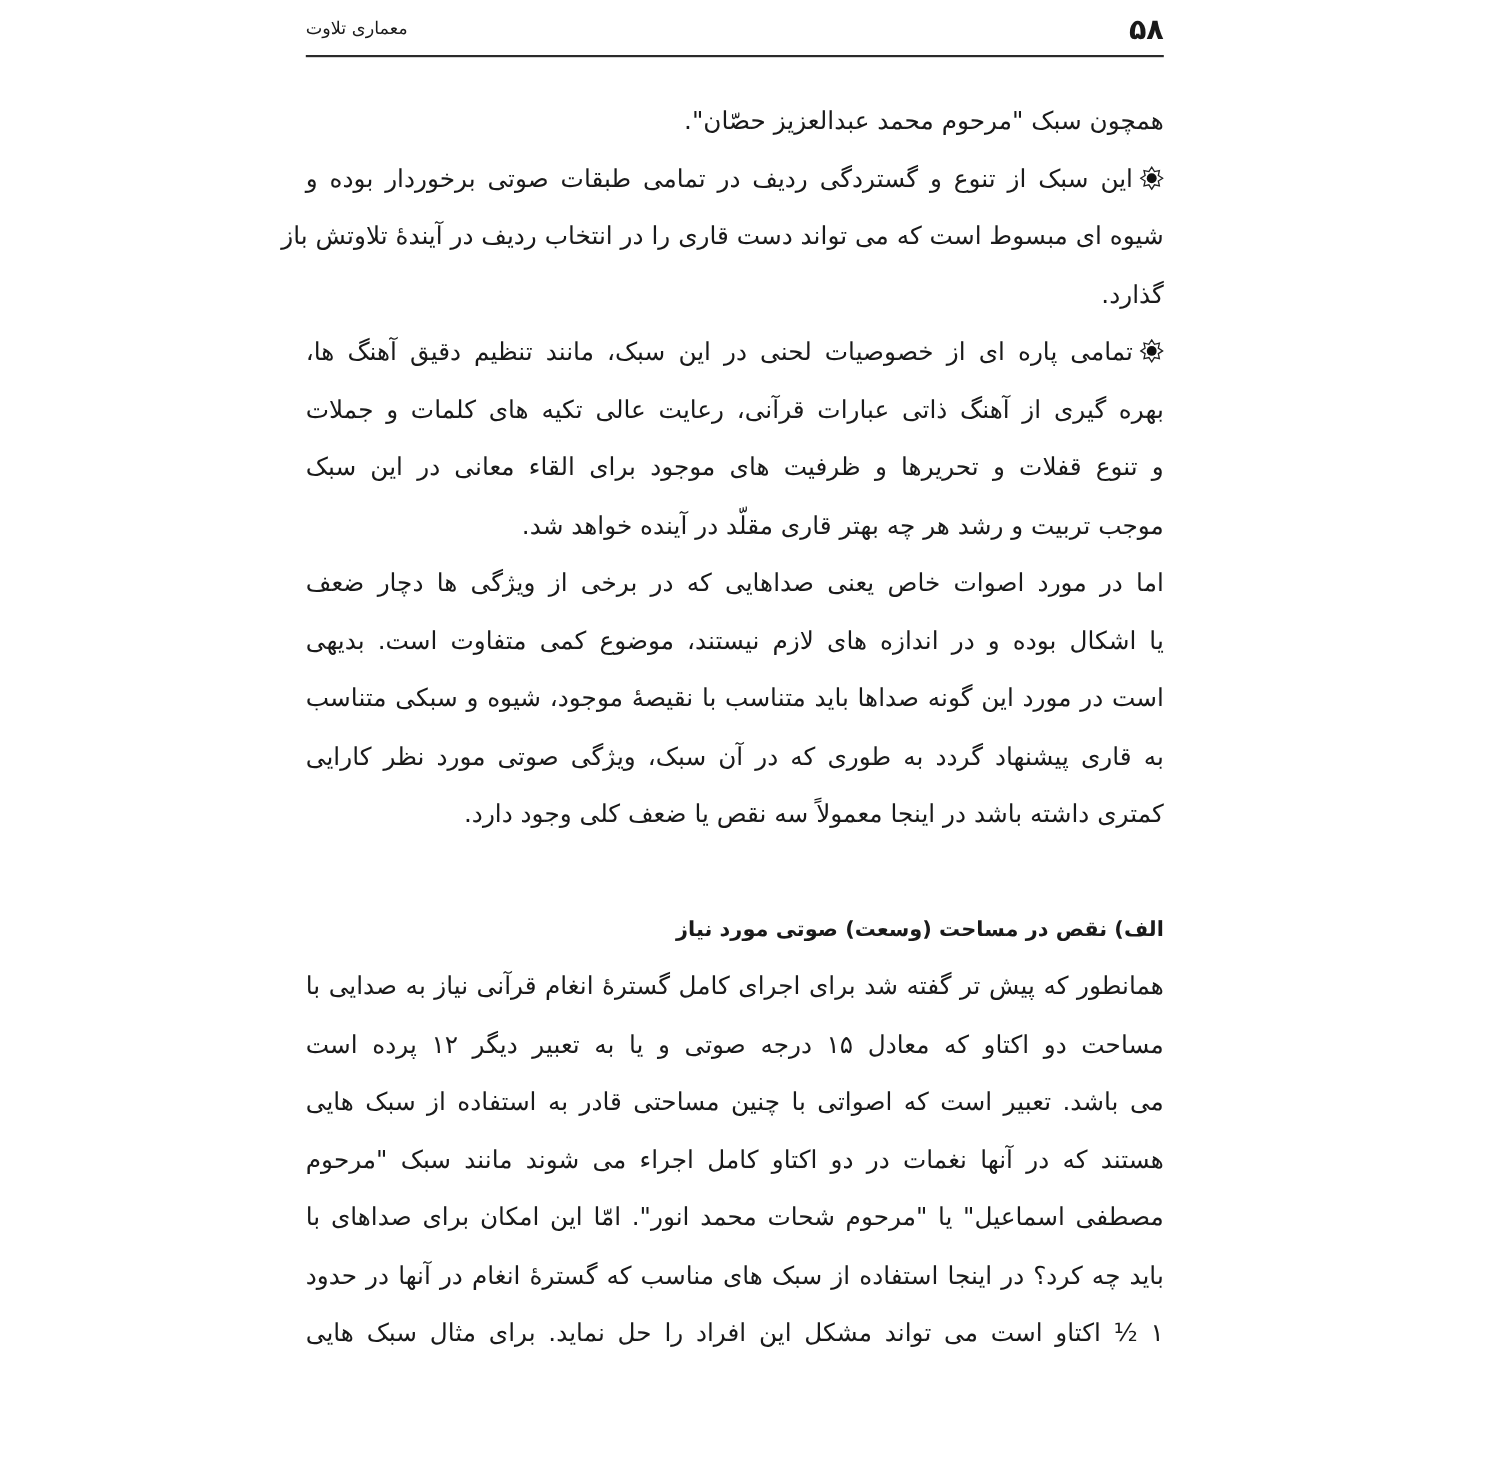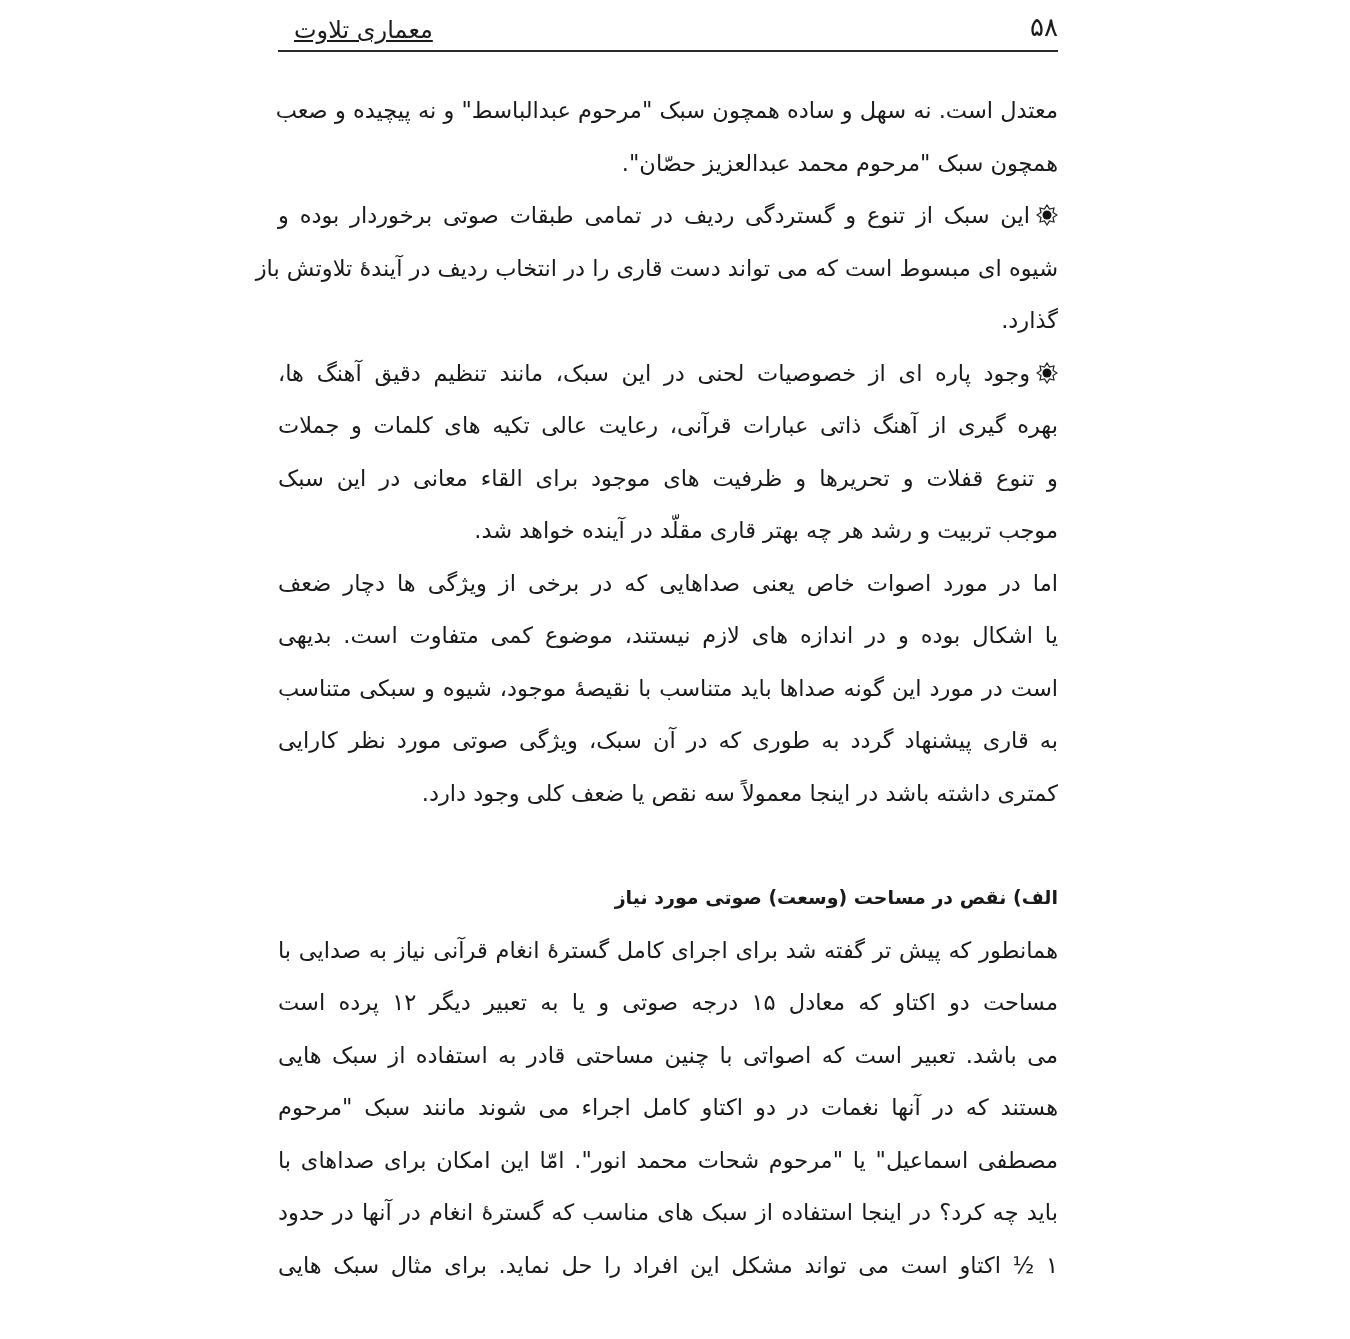--- a/index.html
+++ b/index.html
@@ -1,21 +1,21 @@
 <!DOCTYPE html>
 <html><head>
 <meta charset="utf-8">
 <style>
   html, body { margin: 0; padding: 0; background: #ffffff; }
   body { width: 1350px; height: 1339px; position: relative; overflow: hidden;
          font-family: "DejaVu Sans", sans-serif; color: #1a1a1a; }
   .page { position: absolute; left: 278px; top: 0; width: 780px; direction: rtl; }
   .header { position: relative; height: 52px; }
-  .page-number { position: absolute; right: 0; top: 12px; font-size: 26px; font-weight: normal; }
-  .running-title { position: absolute; left: 16px; top: 16px; font-size: 24px; text-decoration: underline; }
+  .page-number { position: absolute; right: 0; top: 12px; font-size: 26px; font-weight: bold; }
+  .running-title { position: absolute; left: 0; top: 16px; font-size: 16px; }
   .rule { position: absolute; left: 0; right: 0; top: 50px; height: 2px; background: #2a2a2a; }
   .body-text { position: absolute; top: 84px; left: 0; right: 0; font-size: 22.5px; line-height: 52.5px; text-align: justify; text-align-last: right; }
   .line { display: block; white-space: nowrap; text-align: justify; text-align-last: justify; height: 52.5px; }
   .line.last { text-align-last: right; }
   .bullet { display: inline-block; width: 22px; height: 22px; margin-left: 6px; vertical-align: -3px; position: relative; }
   .bullet svg { width: 22px; height: 22px; }
   .gap { height: 52px; }
   .heading { font-weight: bold; font-size: 19px; }
 </style>
 </head>
@@ -23,38 +23,37 @@
 
 <div class="page">
   <div class="header">
     <span class="page-number">۵۸</span>
     <span class="running-title">معماری تلاوت</span>
     <div class="rule"></div>
   </div>
 
   <div class="body-text">
     <div>
-      <span class="line">معتدل است. نه سهل و ساده همچون سبک "مرحوم عبدالباسط" و نه پیچیده و صعب</span>
       <span class="line last">همچون سبک "مرحوم محمد عبدالعزیز حصّان".</span>
     </div>
 
     <div>
       <span class="line"><span class="bullet"><svg viewBox="0 0 22 22">
               <polygon points="11,1 13.5,5 18,4 17,8.5 21,11 17,13.5 18,18 13.5,17 11,21 8.5,17 4,18 5,13.5 1,11 5,8.5 4,4 8.5,5" fill="none" stroke="#222" stroke-width="1.2"></polygon>
               <circle cx="11" cy="11" r="4.5" fill="#111"></circle>
             </svg></span><span>این سبک از تنوع و گستردگی ردیف در تمامی طبقات صوتی برخوردار بوده و</span></span>
       <span class="line">شیوه ای مبسوط است که می تواند دست قاری را در انتخاب ردیف در آیندۀ تلاوتش باز</span>
       <span class="line last">گذارد.</span>
     </div>
 
     <div>
       <span class="line"><span class="bullet"><svg viewBox="0 0 22 22">
               <polygon points="11,1 13.5,5 18,4 17,8.5 21,11 17,13.5 18,18 13.5,17 11,21 8.5,17 4,18 5,13.5 1,11 5,8.5 4,4 8.5,5" fill="none" stroke="#222" stroke-width="1.2"></polygon>
               <circle cx="11" cy="11" r="4.5" fill="#111"></circle>
-            </svg></span><span>وجود پاره ای از خصوصیات لحنی در این سبک، مانند تنظیم دقیق آهنگ ها،</span></span>
+            </svg></span><span>تمامی پاره ای از خصوصیات لحنی در این سبک، مانند تنظیم دقیق آهنگ ها،</span></span>
       <span class="line">بهره گیری از آهنگ ذاتی عبارات قرآنی، رعایت عالی تکیه های کلمات و جملات</span>
       <span class="line">و تنوع قفلات و تحریرها و ظرفیت های موجود برای القاء معانی در این سبک</span>
       <span class="line last">موجب تربیت و رشد هر چه بهتر قاری مقلّد در آینده خواهد شد.</span>
     </div>
 
     <div>
       <span class="line">اما در مورد اصوات خاص یعنی صداهایی که در برخی از ویژگی ها دچار ضعف</span>
       <span class="line">یا اشکال بوده و در اندازه های لازم نیستند، موضوع کمی متفاوت است. بدیهی</span>
       <span class="line">است در مورد این گونه صداها باید متناسب با نقیصۀ موجود، شیوه و سبکی متناسب</span>
       <span class="line">به قاری پیشنهاد گردد به طوری که در آن سبک، ویژگی صوتی مورد نظر کارایی</span>

